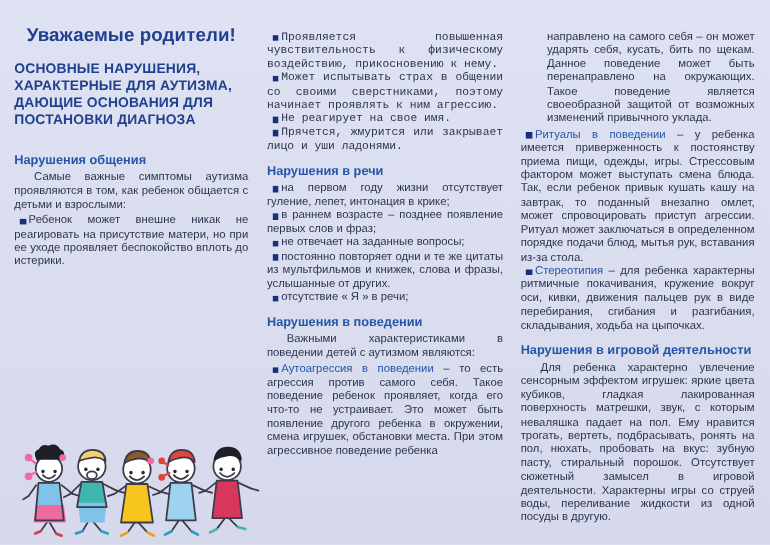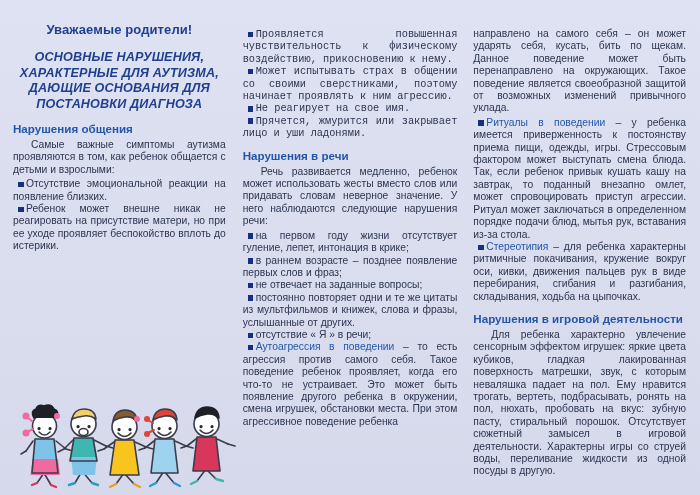--- a/index.html
+++ b/index.html
@@ -34,46 +34,45 @@
 
   .col-left   { padding-left: 9px;  padding-right: 9px; }
   .col-middle { padding-left: 8px;  padding-right: 8px; }
   .col-right  { padding-left: 8px;  padding-right: 10px; }
 
   
   .greeting {
     text-align: center;
     color: #1f3f8f;
     font-weight: bold;
-    font-size: 13px;
+    font-size: 17px;
     letter-spacing: 0.1px;
     margin: 16px 0 8px 0;
   }
 
   .intro, p.body {
     margin: 0 0 2px 0;
     font-size: 10.3px;
     line-height: 12.4px;
     color: #2c3550;
     text-align: justify;
     text-indent: 18px;
     hyphens: none;
   }
 
-  p.body.noindent { text-indent: 0; }
+  p.body.noindent { text-indent: 0; margin-left: 24px; }
 
   .main-title {
-    text-align: center;
+    text-align: left;
     color: #1f3f8f;
     font-weight: bold;
     font-size: 12.6px;
     line-height: 15.5px;
-    margin: 13px 0 10px 0;
+    margin: 13px 0 22px 0;
     letter-spacing: 0.15px;
-    font-style: italic;
   }
 
   .section-title {
     text-align: left;
     color: #2356ab;
     font-weight: bold;
     font-size: 11.6px;
     line-height: 14px;
     margin: 9px 0 3px 0;
   }
@@ -125,21 +124,20 @@
     <div class="greeting">Уважаемые родители!</div>
 
 
     <div class="main-title">ОСНОВНЫЕ НАРУШЕНИЯ, ХАРАКТЕРНЫЕ ДЛЯ АУТИЗМА, ДАЮЩИЕ ОСНОВАНИЯ ДЛЯ ПОСТАНОВКИ ДИАГНОЗА</div>
 
     <div class="section-title">Нарушения общения</div>
 
     <p class="body">Самые важные симптомы аутизма проявляются в том, как ребенок общается с детьми и взрослыми:</p>
 
     <ul class="bullets">
-      <li>Отсутствие эмоциональной реакции на появление близких.</li>
       <li>Ребенок может внешне никак не реагировать на присутствие матери, но при ее уходе проявляет беспокойство вплоть до истерики.</li>
     </ul>
 
     <div class="kids">
       <svg viewBox="0 0 233 96" width="233" height="96" xmlns="http://www.w3.org/2000/svg">
         <g fill="none" stroke="#3b3b4a" stroke-width="1.6" stroke-linecap="round" stroke-linejoin="round">
 
           <path d="M40 74 L33 84 M40 74 L47 86"></path>
           <path d="M33 84 L28 86 M47 86 L52 88" stroke="#d9365b" stroke-width="2.4"></path>
           <path d="M29 42 L22 52 M52 42 L62 50"></path>
@@ -245,31 +243,32 @@
 
     <ul class="bullets" style="margin-top:22px;font-family:Liberation Mono, monospace;">
       <li>Проявляется повышенная чувствительность к физическому воздействию, прикосновению к нему.</li>
       <li>Может испытывать страх в общении со своими сверстниками, поэтому начинает проявлять к ним агрессию.</li>
       <li>Не реагирует на свое имя.</li>
       <li>Прячется, жмурится или закрывает лицо и уши ладонями.</li>
     </ul>
 
     <div class="section-title">Нарушения в речи</div>
 
-    <p class="body">Речь развивается медленно, ребенок может использовать жесты вместо слов или придавать словам неверное значение. У него наблюдаются следующие нарушения речи:</p>
 
     <ul class="bullets">
       <li>на первом году жизни отсутствует гуление, лепет, интонация в крике;</li>
       <li>в раннем возрасте – позднее появление первых слов и фраз;</li>
       <li>не отвечает на заданные вопросы;</li>
       <li>постоянно повторяет одни и те же цитаты из мультфильмов и книжек, слова и фразы, услышанные от других.</li>
       <li>отсутствие « Я » в речи;</li>
     </ul>
 
-
+    <div class="section-title">Нарушения в поведении</div>
+
+    <p class="body">Важными характеристиками в поведении детей с аутизмом являются:</p>
 
     <ul class="bullets">
       <li><span class="term">Аутоагрессия в поведении</span><span> – то есть агрессия против самого себя. Такое поведение ребенок проявляет, когда его что-то не устраивает. Это может быть появление другого ребенка в окружении, смена игрушек, обстановки места. При этом агрессивное поведение ребенка</span></li>
     </ul>
   </div>
 
   <div class="column col-right">
 
     <p class="body noindent" style="margin-top:22px;">направлено на самого себя – он может ударять себя, кусать, бить по щекам. Данное поведение может быть перенаправлено на окружающих. Такое поведение является своеобразной защитой от возможных изменений привычного уклада.</p>
 

